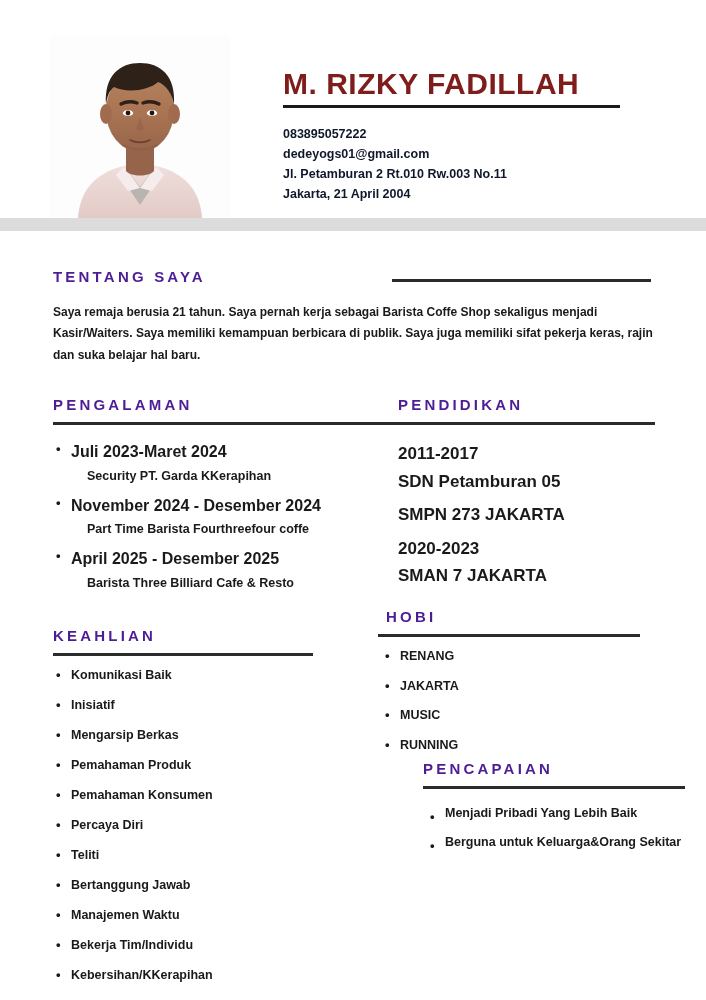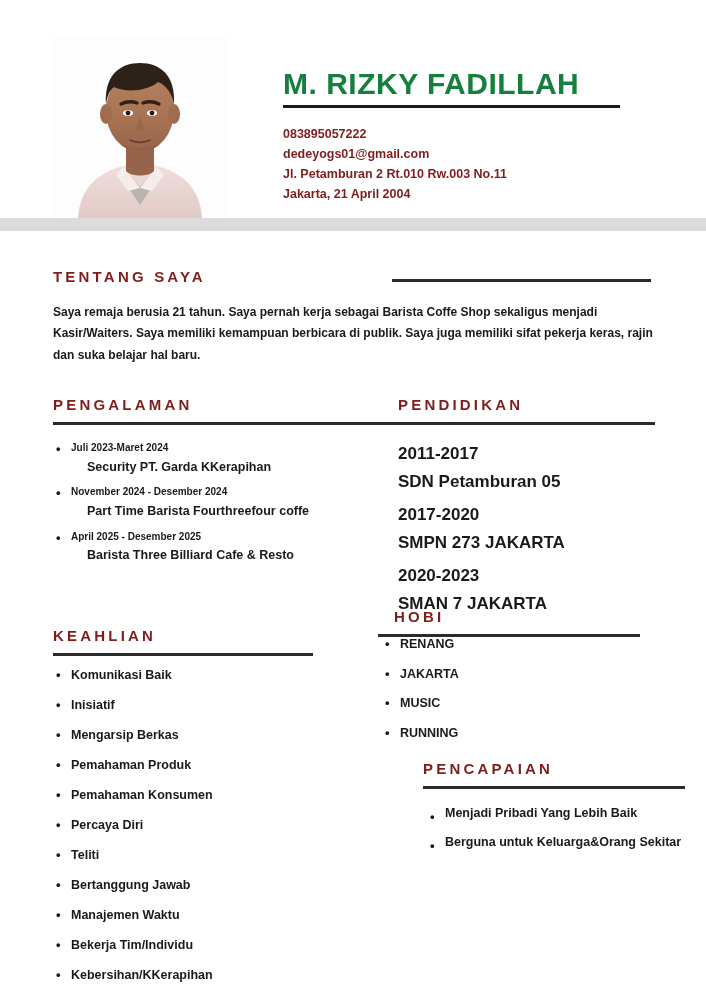--- a/index.html
+++ b/index.html
@@ -37,53 +37,53 @@
     position: absolute;
     left: 283px;
     top: 68px;
     width: 360px;
   }
   .name {
     font-size: 30px;
     font-weight: bold;
     letter-spacing: 0.5px;
     line-height: 1.05;
-    color: #15803d;
+    color: #7f1d1d;
     white-space: nowrap;
   }
   .name-rule {
     margin-top: 5px;
     width: 337px;
     height: 3px;
     background: #1a1a1a;
   }
   .contact {
     margin-top: 16px;
     font-size: 12.5px;
     font-weight: bold;
     line-height: 1.62;
-    color: #7f1d1d;
+    color: #0f172a;
   }
   .contact div { white-space: nowrap; }
 
   .gray-band {
     position: absolute;
     left: 0;
     top: 218px;
     width: 706px;
     height: 13px;
     background: #dcdcdc;
   }
 
   
   .sec-title {
     font-size: 15px;
     font-weight: bold;
     letter-spacing: 3.2px;
-    color: #7f1d1d;
+    color: #4c1d95;
     white-space: nowrap;
   }
   .rule {
     height: 3px;
     background: #2b2b2b;
   }
 
   
   .about {
     position: absolute;
@@ -159,21 +159,21 @@
     position: absolute;
     left: 3px;
     top: -1px;
     font-size: 13px;
   }
 
   .exp-item { margin-bottom: 5px; }
   .exp-item .exp-date {
     position: relative;
     padding-left: 18px;
-    font-size: 10px;
+    font-size: 16px;
     font-weight: bold;
     line-height: 1.55;
   }
   .exp-item .exp-date::before {
     content: "•";
     position: absolute;
     left: 3px;
     top: -1px;
     font-size: 13px;
   }
@@ -215,23 +215,23 @@
   }
 
   
   .hobi {
     position: absolute;
     left: 378px;
     top: 608px;
     width: 264px;
   }
   .hobi .head { position: relative; height: 30px; }
-  .hobi .head .sec-title { position: absolute; left: 16px; top: 0; }
+  .hobi .head .sec-title { position: absolute; left: 8px; top: 0; }
   .hobi .head .rule { position: absolute; left: 0; top: 26px; width: 262px; }
-  .hobi ul.bullets { margin-top: 0; }
+  .hobi ul.bullets { margin-top: 12px; }
   .hobi ul.bullets > li {
     line-height: 1.0;
     margin-bottom: 17px;
     font-size: 12.5px;
     padding-left: 22px;
   }
   .hobi ul.bullets > li::before { left: 7px; }
 
   
   .pencapaian {
@@ -356,21 +356,20 @@
     </div>
 
     <div class="col-right">
 
       <div class="edu-item">
         <div>2011-2017</div>
         <div>SDN Petamburan 05</div>
       </div>
 
       <div class="edu-item">
-        <div>2017-2020</div>
         <div>SMPN 273 JAKARTA</div>
       </div>
 
       <div class="edu-item">
         <div>2020-2023</div>
         <div>SMAN 7 JAKARTA</div>
       </div>
 
     </div>
   </div>

